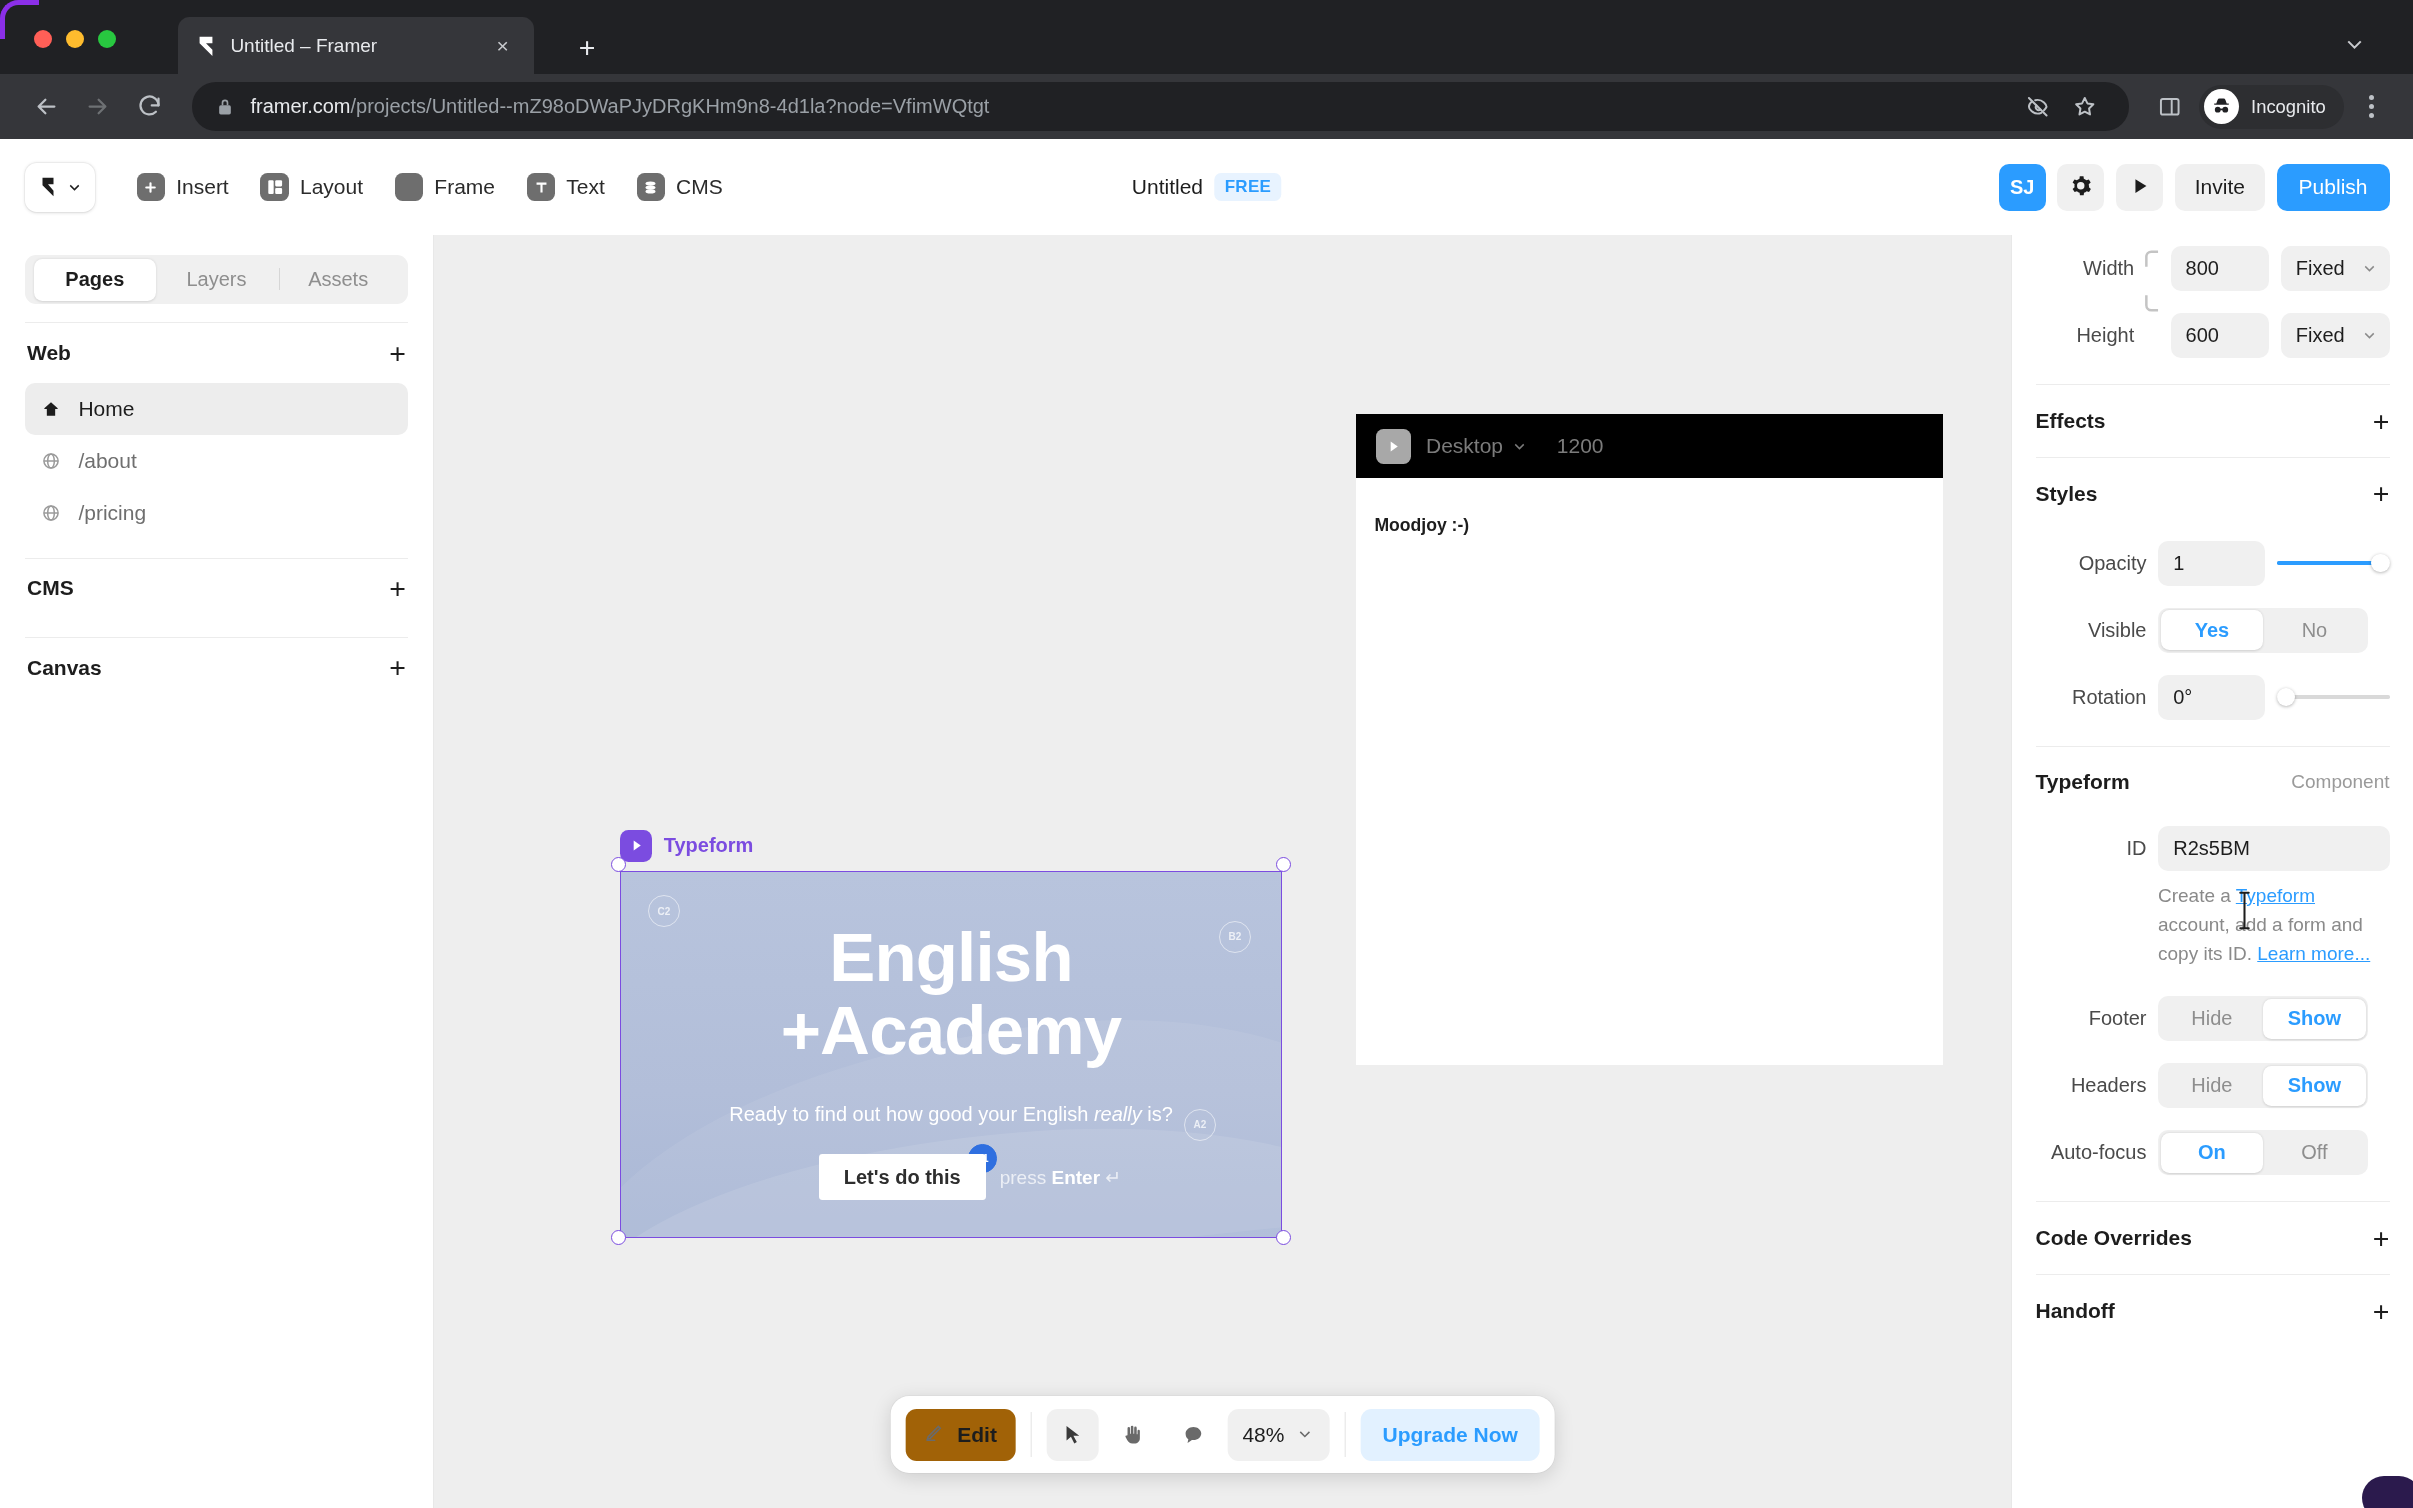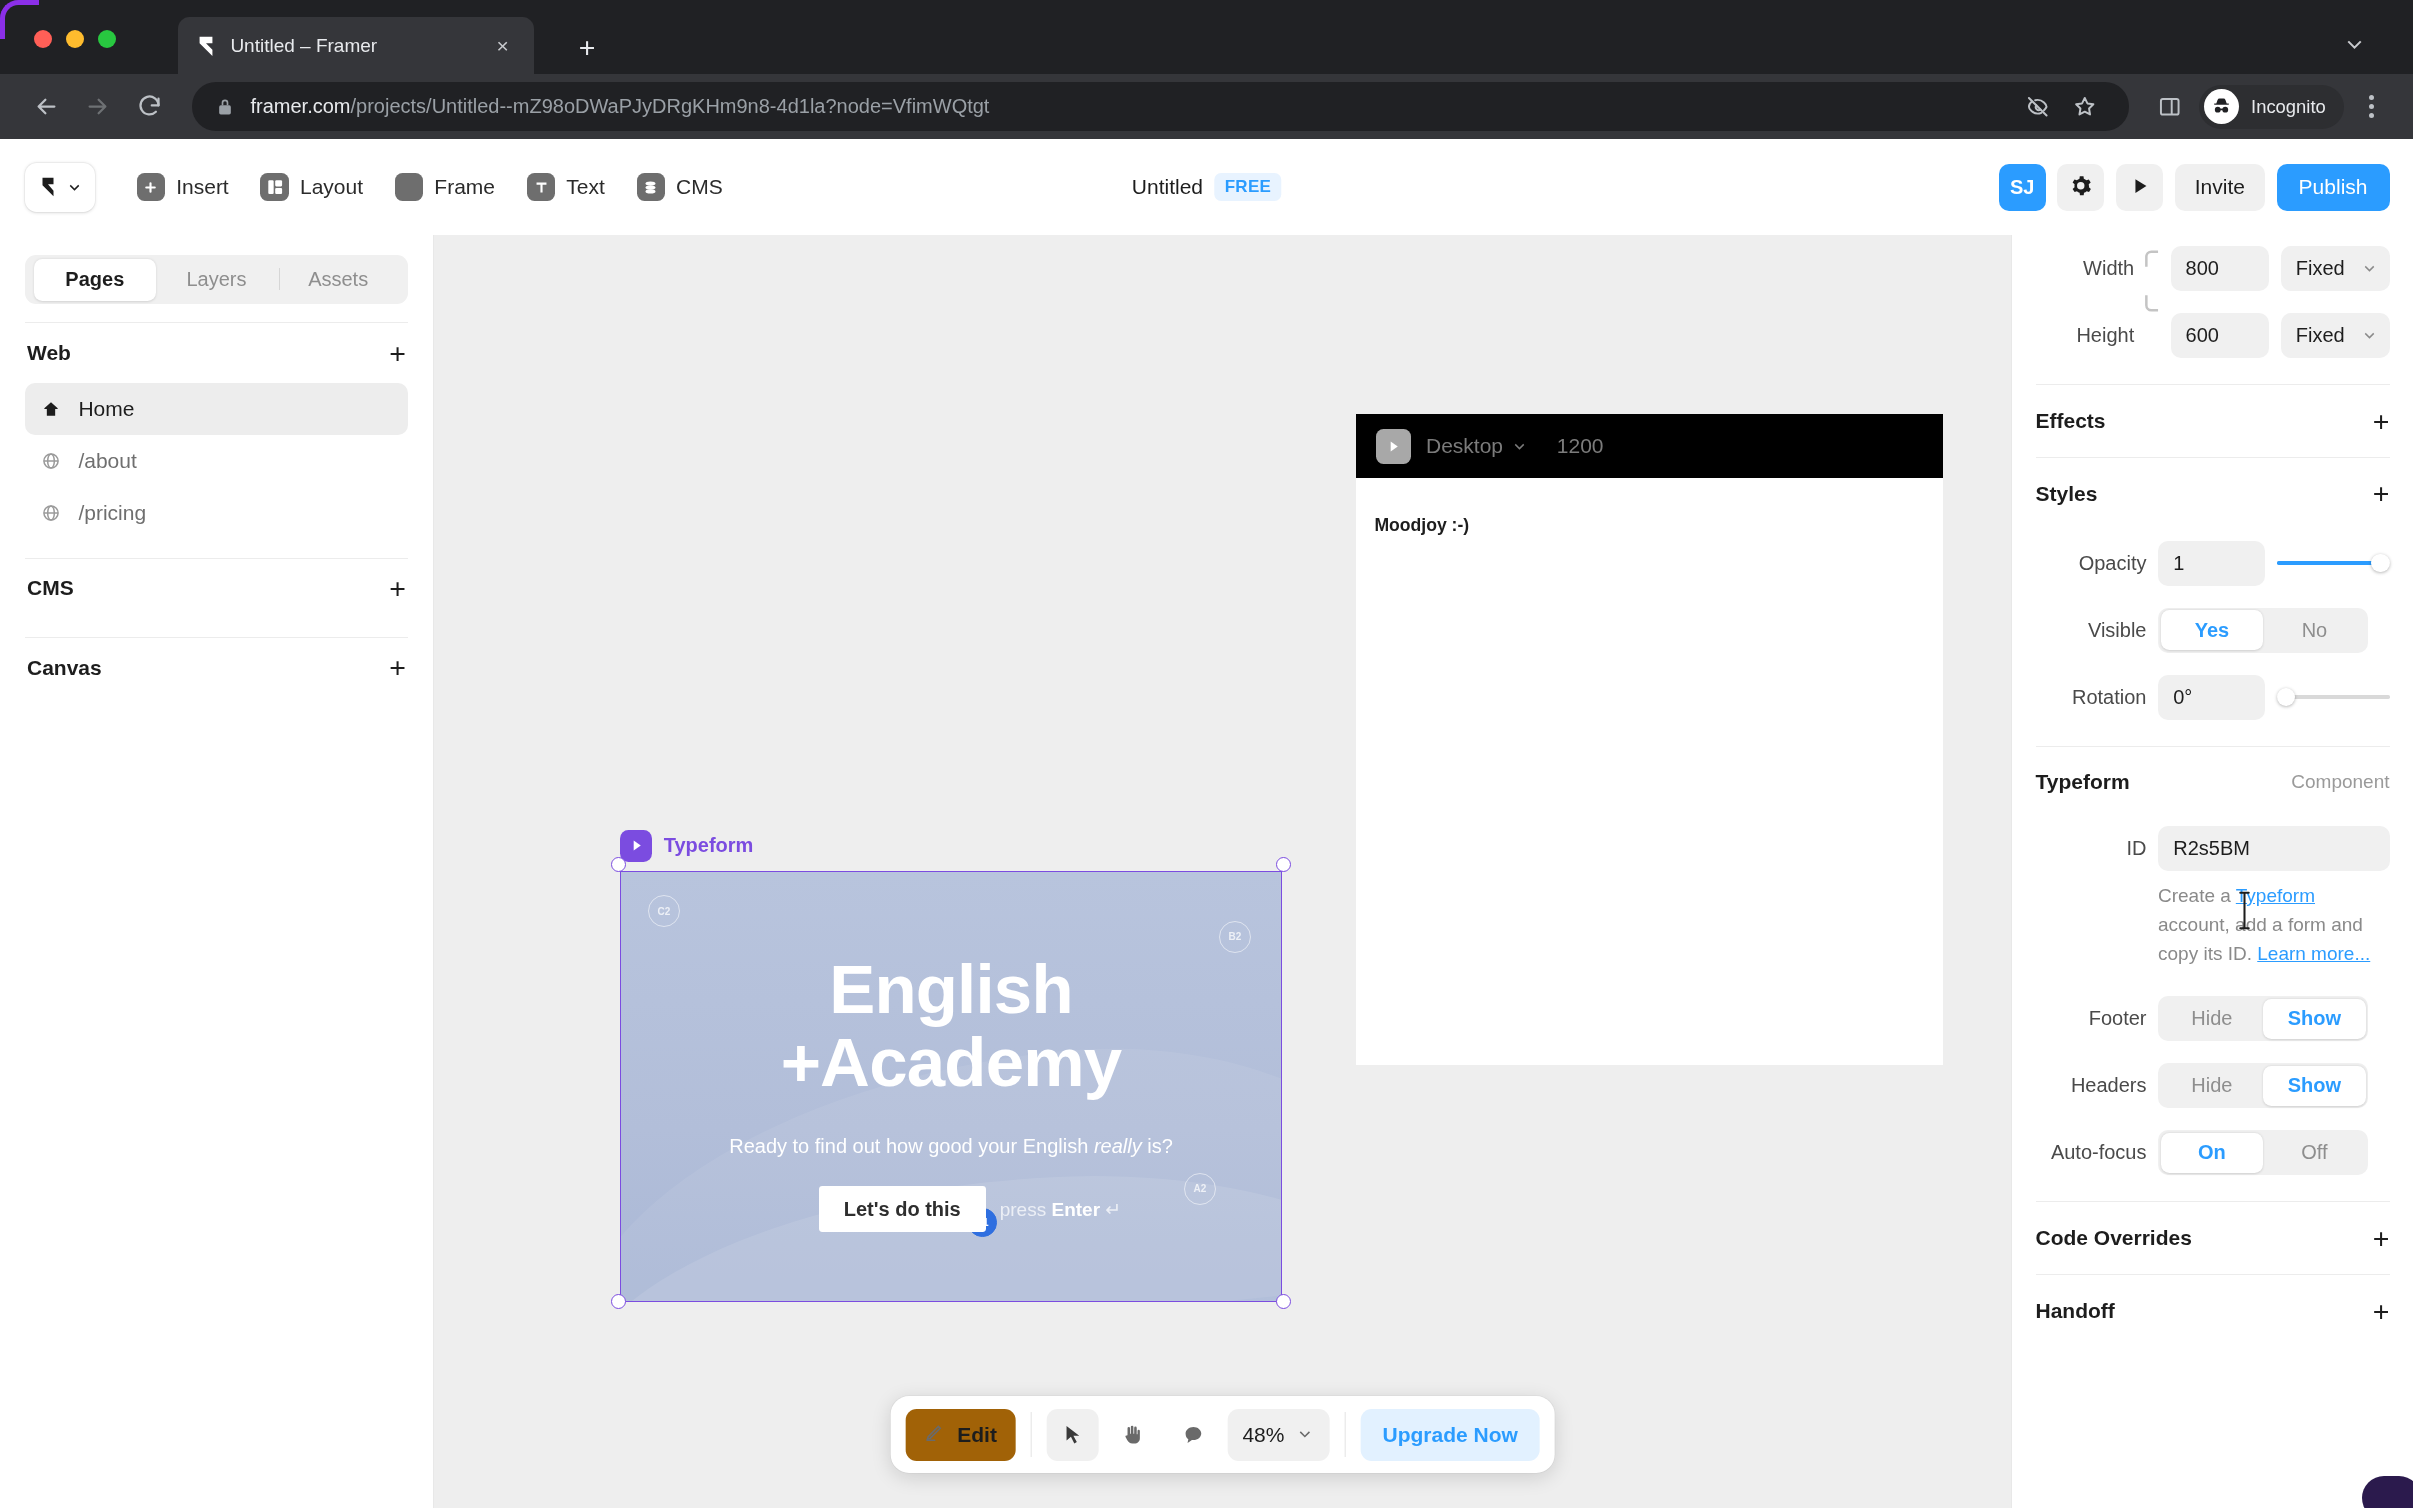--- a/index.html
+++ b/index.html
@@ -214,21 +214,21 @@
   .sel-label {
     display: flex; align-items: center; gap: 11.7px;
     margin-bottom: 6.7px; height: 37px;
   }
   .sel-badge {
     width: 32px; height: 32px; border-radius: 8.4px; background: #7b4ce0;
     display: flex; align-items: center; justify-content: center;
   }
   .sel-name { color: #7b4ce0; font-size: 20px; font-weight: bold; }
   .sel-box {
-    position: relative; width: 662px; height: 431px;
+    position: relative; width: 662px; height: 367px;
     border: 1.7px solid #7b4ce0;
     background: linear-gradient(180deg, #b8c4dd 0%, #b2bed9 60%, #aab8d6 100%);
     overflow: hidden;
   }
   .wave1 {
     position: absolute; left: -10%; bottom: -6%; width: 130%; height: 62%;
     background: rgba(255,255,255,.07);
     border-radius: 60% 40% 0 0 / 100% 80% 0 0;
     transform: rotate(-6deg);
   }

